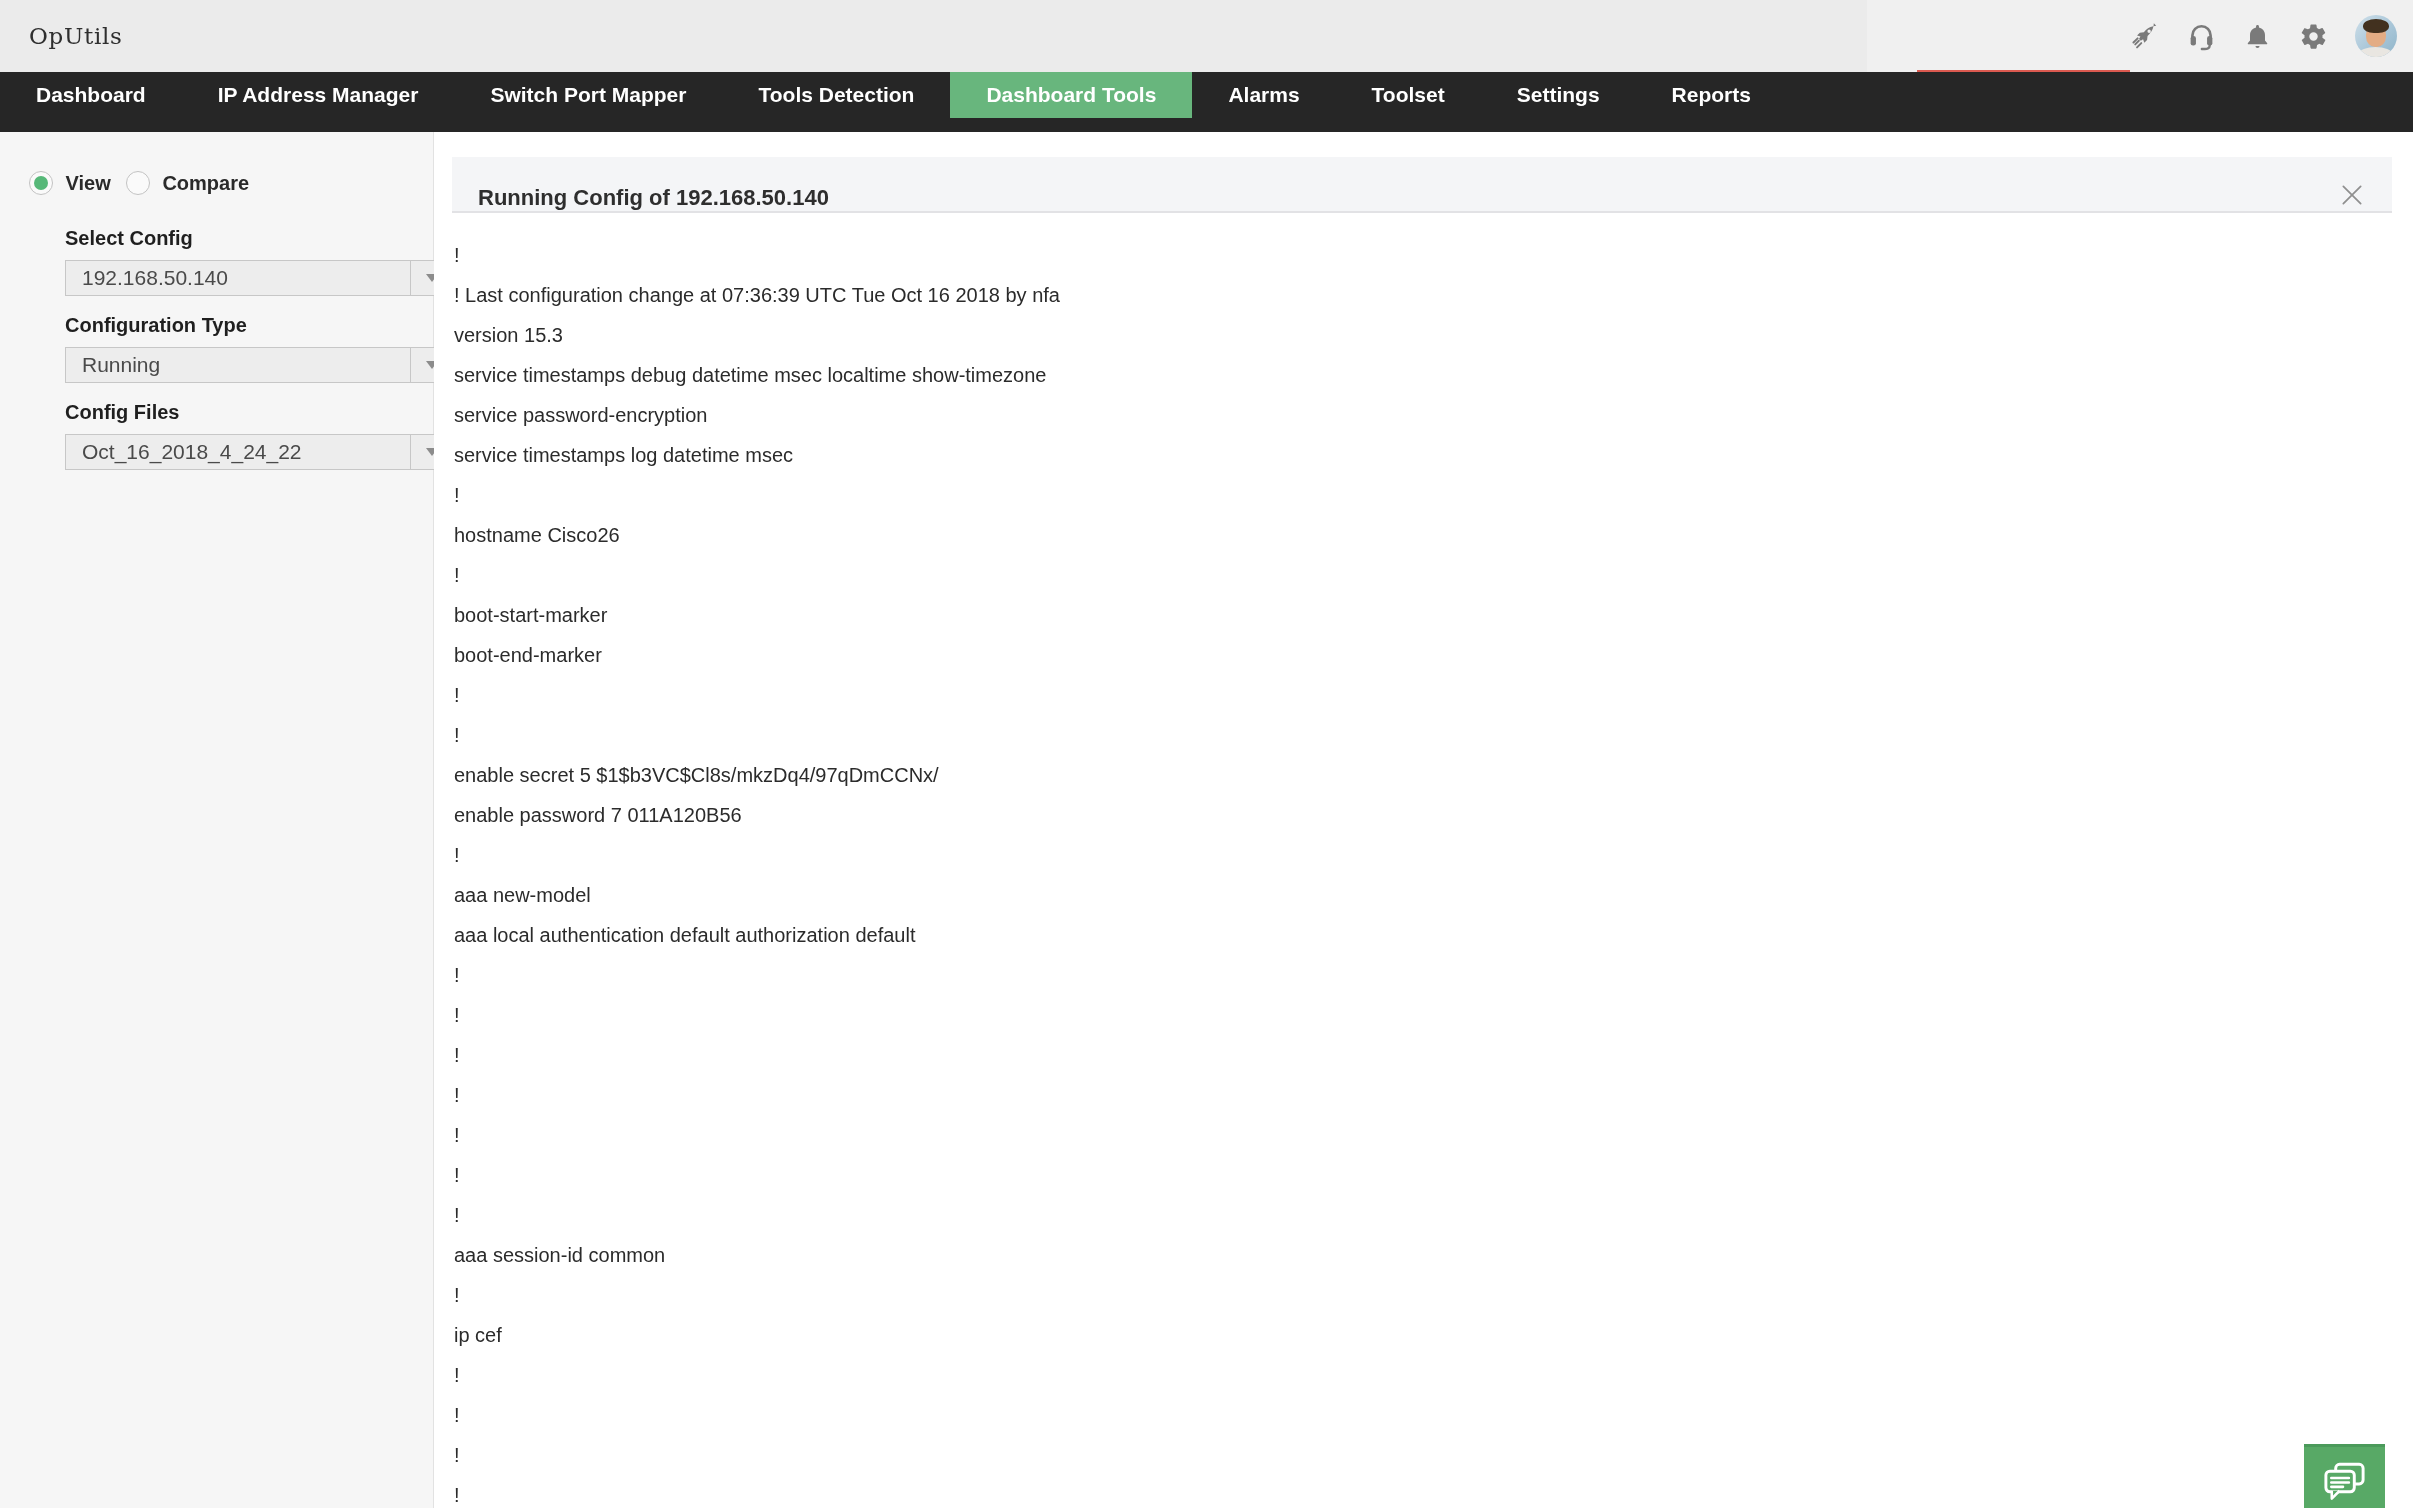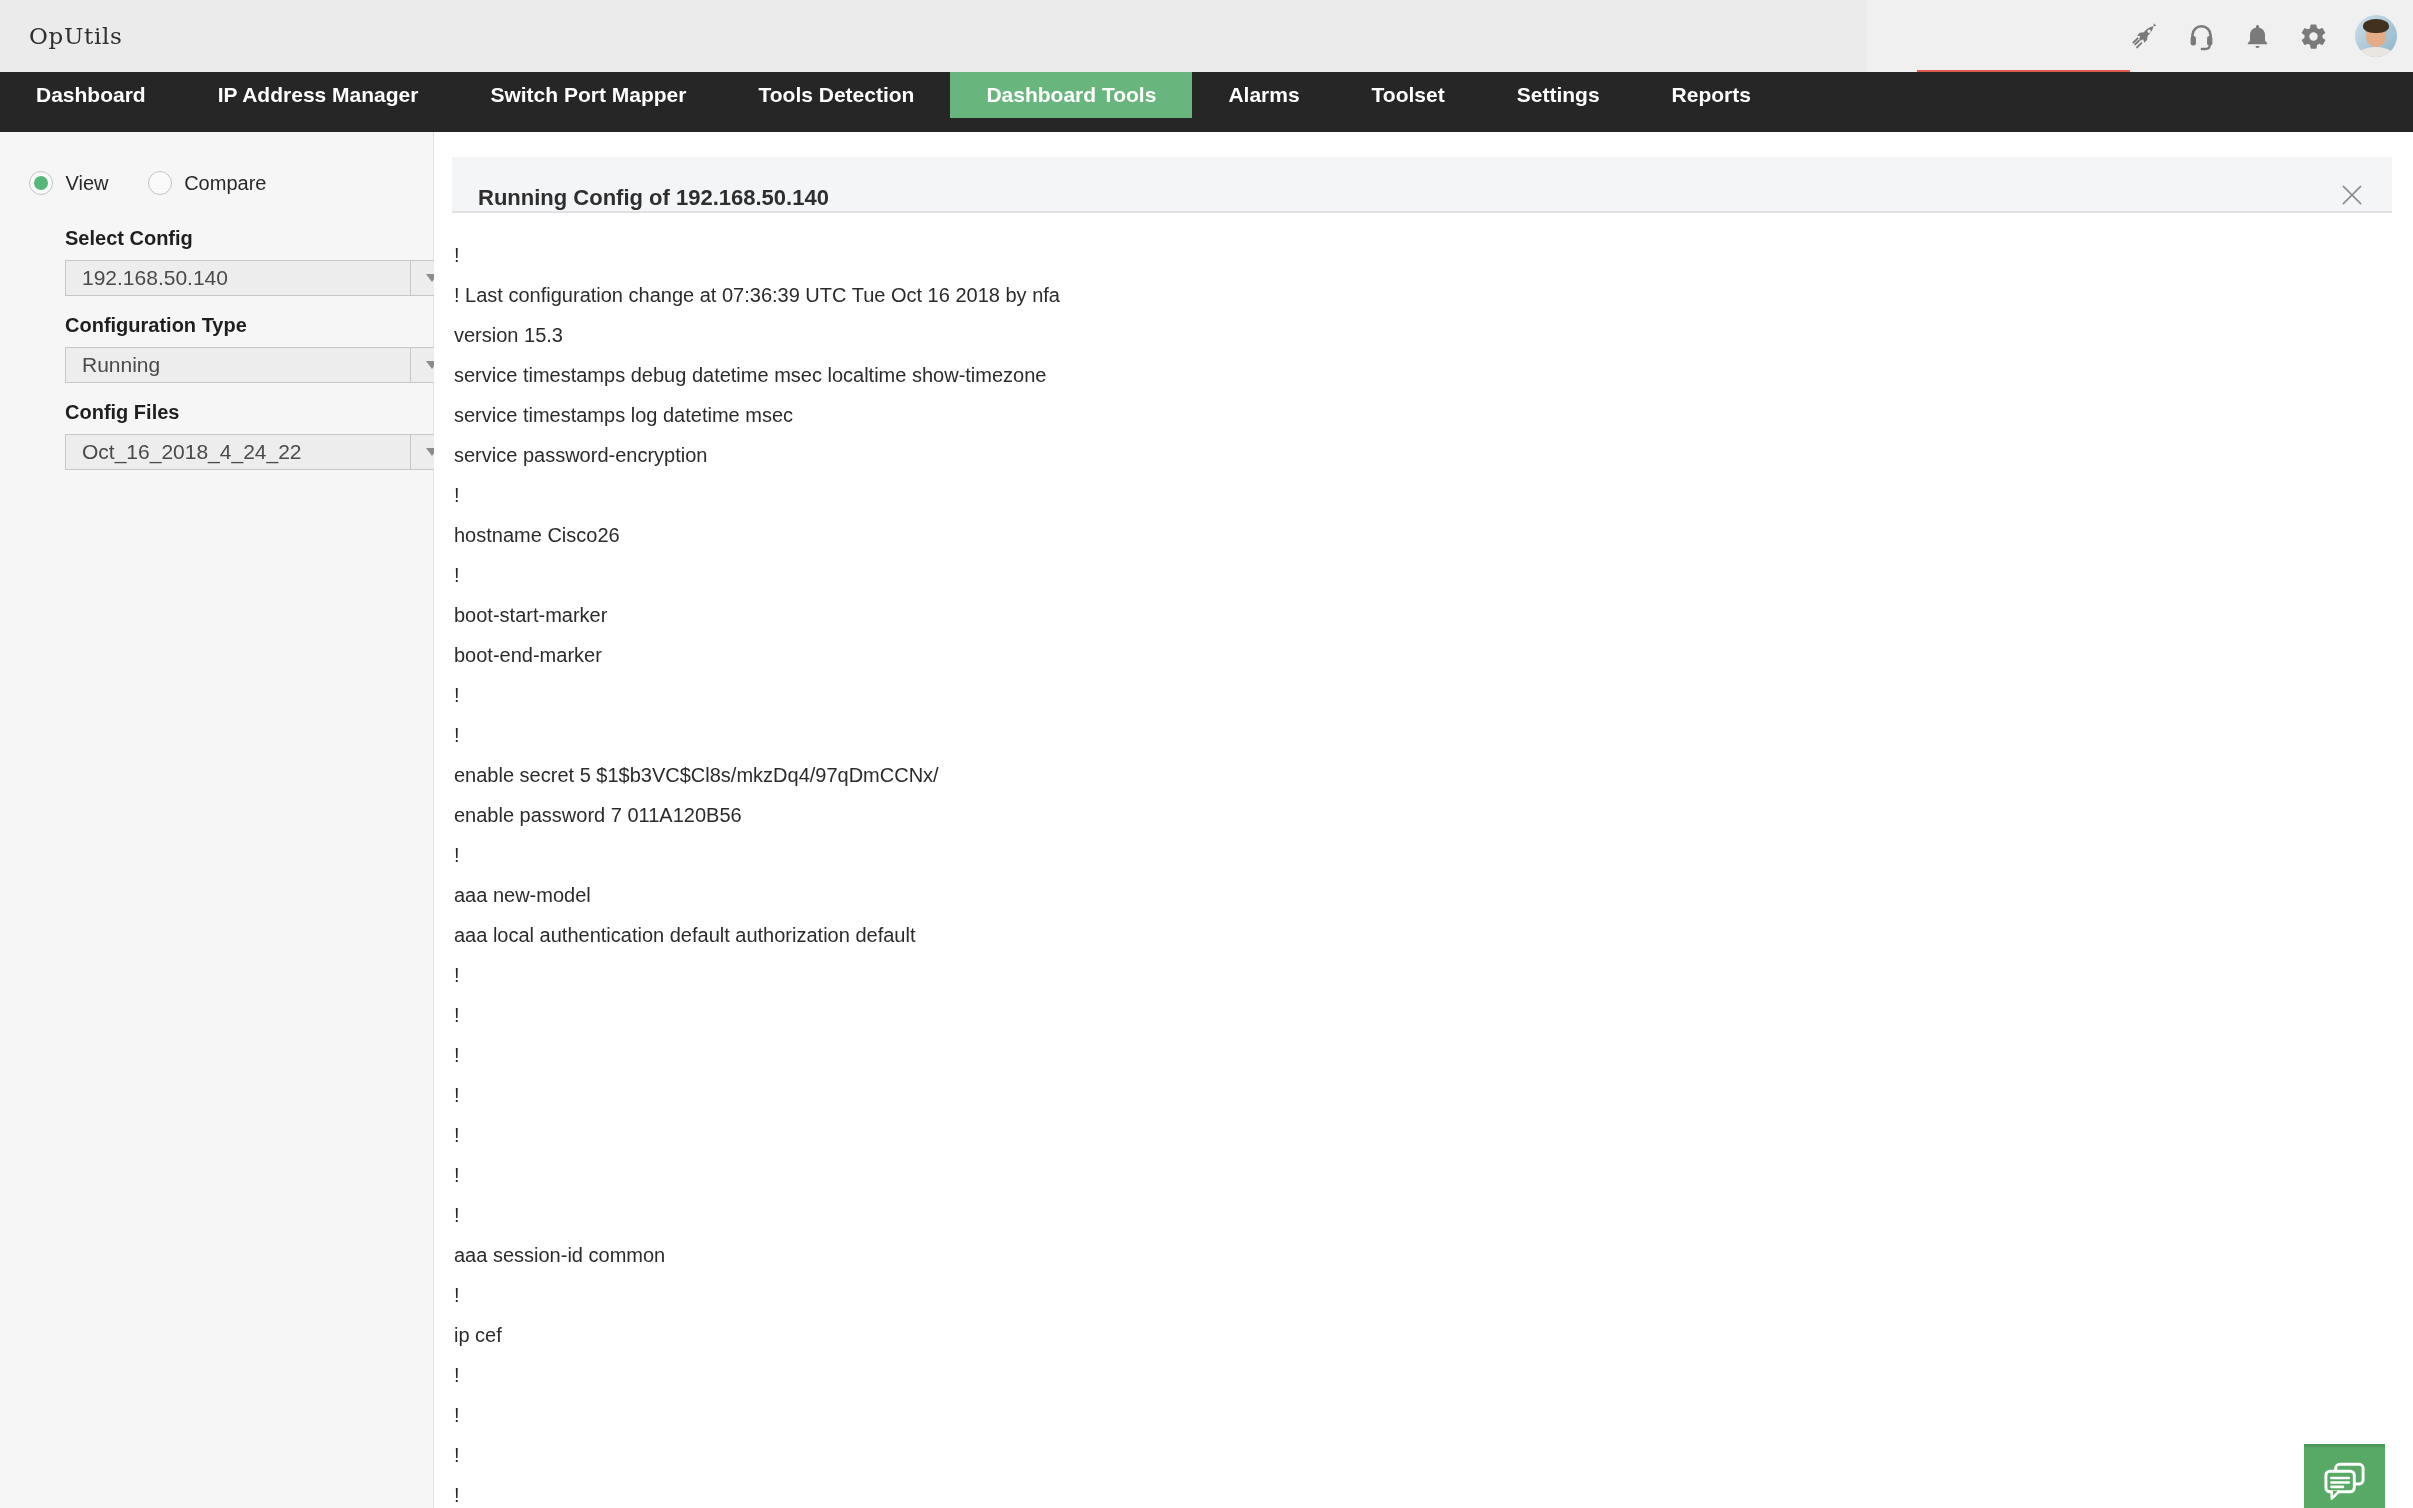--- a/index.html
+++ b/index.html
@@ -23,21 +23,21 @@
 
   
   .nav { height:60px; background:#262626; display:flex; }
   .tab { height:46px; line-height:46px; padding:0 36px; color:#ffffff; font-size:21px; font-weight:600;
          white-space:nowrap; cursor:pointer; }
   .tab.active { background:#68b67d; }
 
   
   .content { display:flex; height:1391px; }
   .sidebar { width:434px; background:#f6f6f6; border-right:0.7px solid #e2e2e2; padding-left:29px; }
-  .radio-row { display:flex; align-items:center; margin-top:39px; gap:39px; }
+  .radio-row { display:flex; align-items:center; margin-top:39px; gap:15px;font-weight:bold; }
   .radio-opt { display:flex; align-items:center; cursor:pointer; }
   .radio { width:24.4px; height:24.4px; border-radius:50%; background:#fafafa; border:0.7px solid #c3c3c3;
            display:flex; align-items:center; justify-content:center; }
   .radio .dot { display:none; width:14.4px; height:14.4px; border-radius:50%; background:#56b878; }
   .radio-opt.selected .radio .dot { display:block; }
   .radio-label { margin-left:12.2px; font-size:20px; color:#2a2a2a; }
 
   .field { margin-top:32px;margin-left:36px; }
   .field + .field { margin-top:18.7px; }
   .field-label { font-size:20px; font-weight:600; color:#1f1f1f; margin-bottom:9.3px; }
@@ -176,22 +176,22 @@
           <path d="M5.5 5.5l13 13M18.5 5.5l-13 13" stroke="#8f8f8f" stroke-width="1.3" fill="none" stroke-linecap="round"></path>
         </svg>
       </span>
     </div>
     <div class="config">
 
     <div class="cfg-line">!</div>
         <div class="cfg-line">! Last configuration change at 07:36:39 UTC Tue Oct 16 2018 by nfa</div>
         <div class="cfg-line">version 15.3</div>
         <div class="cfg-line">service timestamps debug datetime msec localtime show-timezone</div>
+        <div class="cfg-line">service password-encryption</div>
         <div class="cfg-line">service timestamps log datetime msec</div>
-        <div class="cfg-line">service password-encryption</div>
         <div class="cfg-line">!</div>
         <div class="cfg-line">hostname Cisco26</div>
         <div class="cfg-line">!</div>
         <div class="cfg-line">boot-start-marker</div>
         <div class="cfg-line">boot-end-marker</div>
         <div class="cfg-line">!</div>
         <div class="cfg-line">!</div>
         <div class="cfg-line">enable secret 5 $1$b3VC$Cl8s/mkzDq4/97qDmCCNx/</div>
         <div class="cfg-line">enable password 7 011A120B56</div>
         <div class="cfg-line">!</div>

